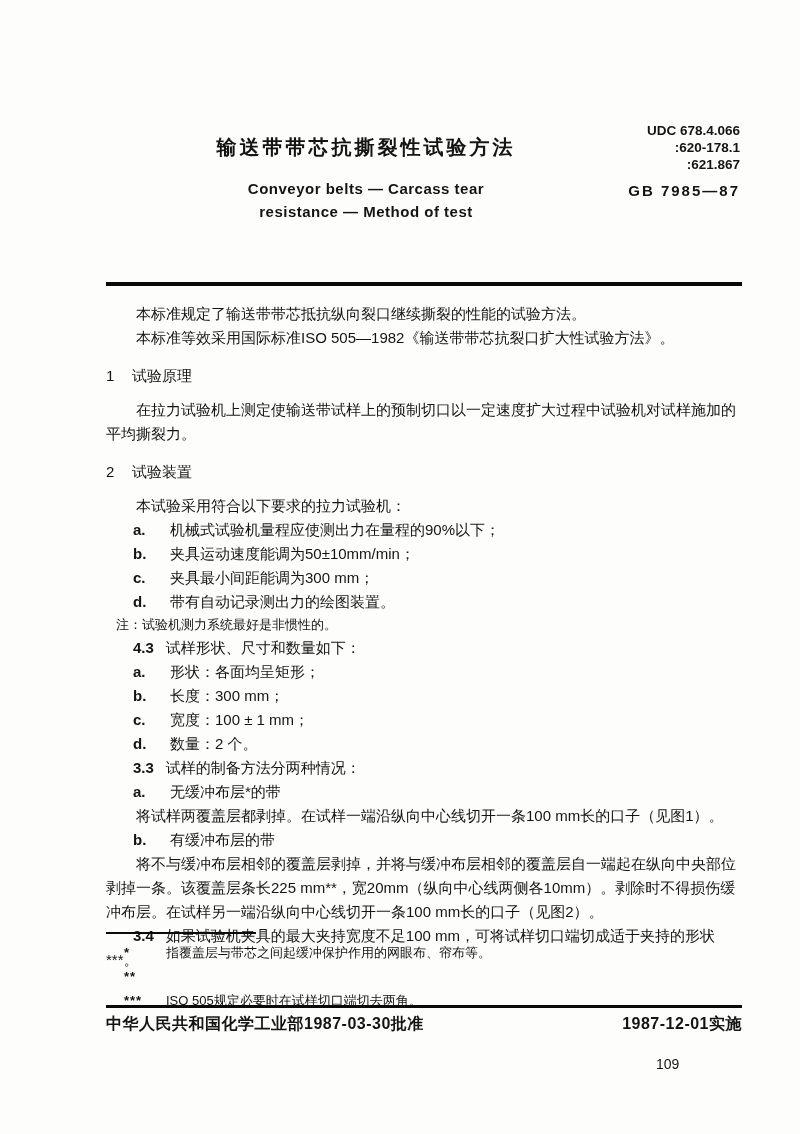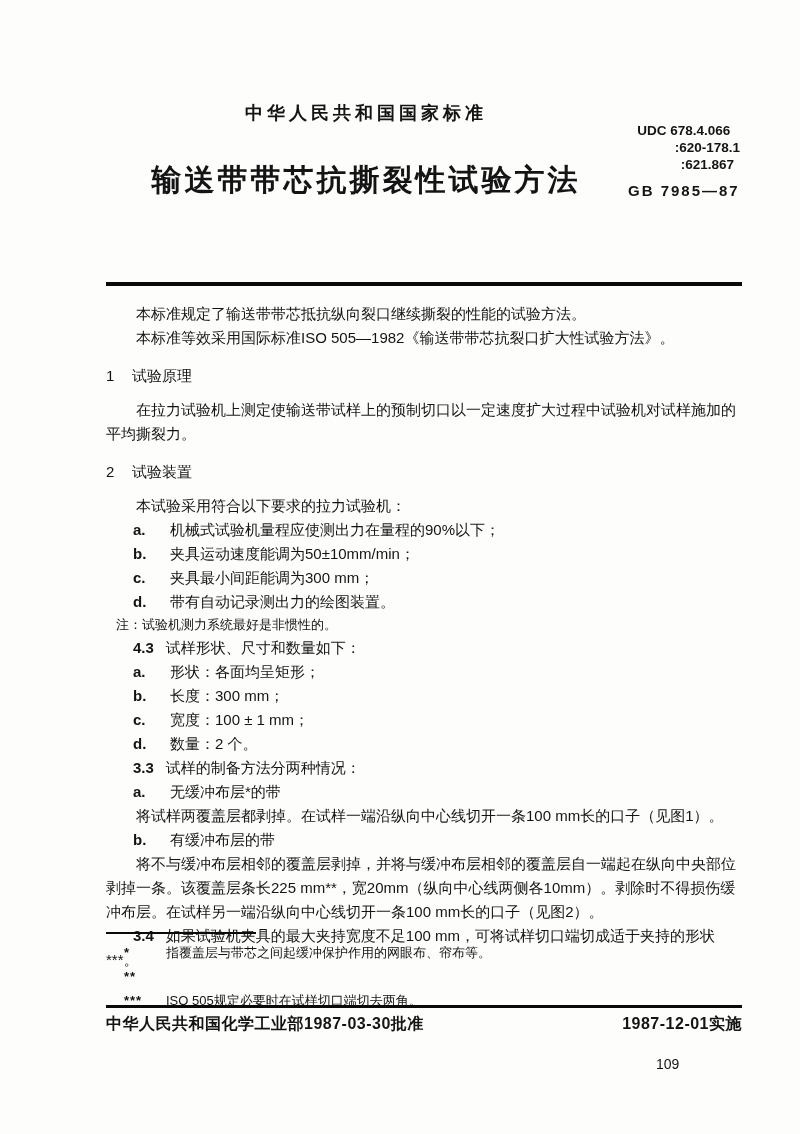--- a/index.html
+++ b/index.html
@@ -16,27 +16,27 @@
   
   .header { position:absolute; top:100px; left:106px; width:636px; }
   .header-left { width:520px; }
   .std-label {
     text-align:center; font-size:18px; font-weight:bold;
     letter-spacing:4px; line-height:26px;
   }
   .udc-block {
     position:absolute; top:22px; right:2px;
     font-size:13.5px; font-weight:bold; line-height:17px;
-    text-align:center; white-space:nowrap;
+    text-align:right; white-space:nowrap;
   }
   .udc-indent { margin-left:47px; }
   .std-code { margin-top:9px; font-size:15px; font-weight:bold; letter-spacing:2px; }
   .title-zh {
     margin-top:34px; text-align:center;
-    font-size:30px; font-weight:bold; letter-spacing:3px;
+    font-size:20px; font-weight:bold; letter-spacing:3px;
   }
   .title-en {
     margin-top:16px; text-align:center;
     font-size:15px; font-weight:bold; line-height:23px; letter-spacing:0.5px;
   }
   .rule-thick {
     position:absolute; top:282px; left:106px;
     width:636px; height:4px; background:#0a0a0a;
   }
   
@@ -66,22 +66,25 @@
   }
   .page-number { position:absolute; top:1056px; left:656px; font-size:14px; font-weight:normal; }
 </style>
 </head>
 <body>
 
 <div class="page">
 
   <div class="header">
     <div class="header-left">
-      <div class="std-label">中华人民共和国国家标准</div>
       <div class="title-zh">输送带带芯抗撕裂性试验方法</div>
+      <div class="title-en">
+        <div>Conveyor belts — Carcass tear</div>
+        <div>resistance — Method of test</div>
+      </div>
     </div>
     <div class="udc-block">
       <div>UDC 678.4.066</div>
       <div class="udc-indent">:620-178.1</div>
       <div class="udc-indent">:621.867</div>
       <div class="std-code">GB 7985—87</div>
     </div>
   </div>
 
   <div class="rule-thick"></div>

